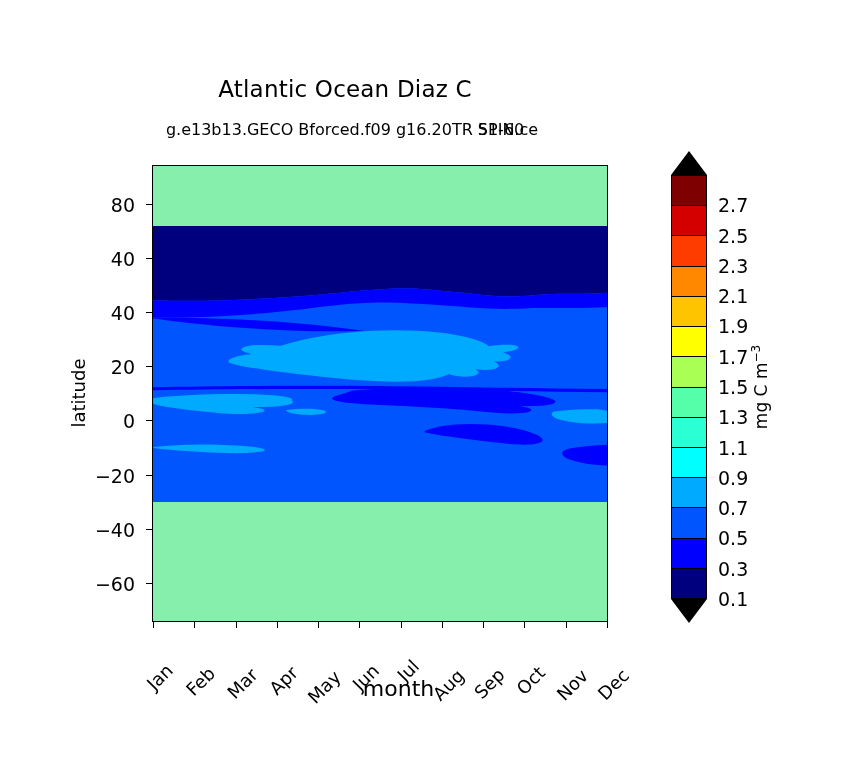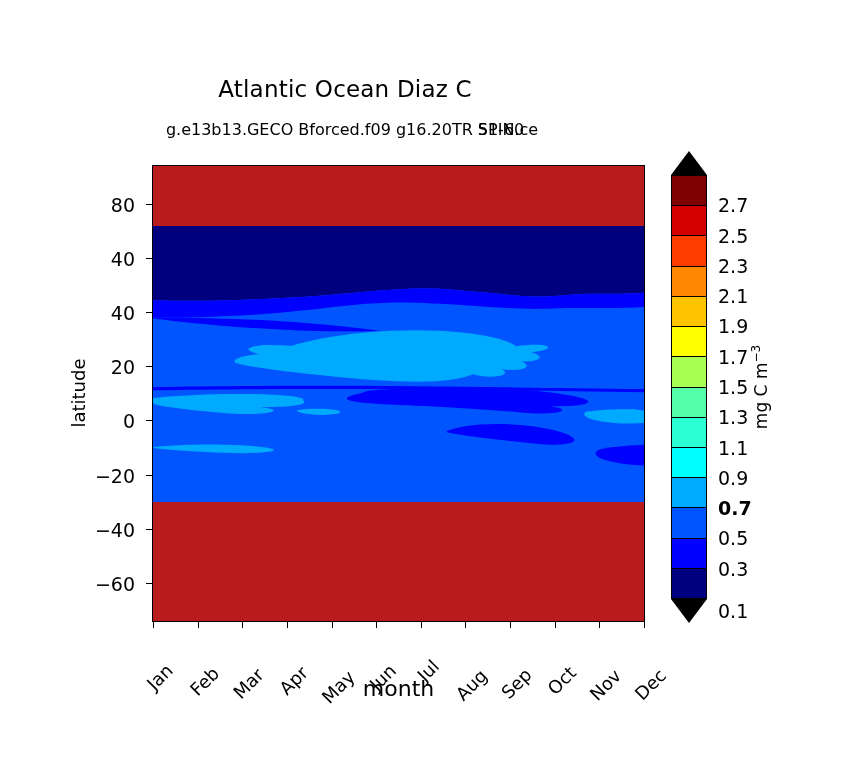--- a/index.html
+++ b/index.html
@@ -11,22 +11,22 @@
   
   #title{position:absolute;left:0;top:76px;width:690px;text-align:center;
          font-size:23px;letter-spacing:.2px;}
   #subtitle{position:absolute;left:7px;top:120px;width:690px;text-align:center;
             font-size:16px;white-space:nowrap;}
   #subtitle-years{position:absolute;left:0;top:120px;width:690px;text-align:center;
             font-size:16px;white-space:nowrap;}
   #subtitle-years span{position:relative;left:156px;}
 
   
-  #axes{position:absolute;left:152px;top:165px;width:493px;height:457px;
-        border:1.3px solid #000;background:#b91c1c;box-sizing:border-box;}
+  #axes{position:absolute;left:152px;top:165px;width:456px;height:457px;
+        border:1.3px solid #000;background:#86efac;box-sizing:border-box;}
   #dataclip{position:absolute;left:0;top:0;width:100%;height:100%;overflow:hidden;}
   #field{position:absolute;left:0;width:100%;}
   #field svg{display:block;width:100%;height:100%;}
 
   
   .ytick{position:absolute;left:-7px;width:7px;height:0;border-top:1.3px solid #000;}
   .ytlabel{position:absolute;right:100%;margin-right:11px;transform:translateY(-50%);
            font-size:19px;white-space:nowrap;}
   .xtick{position:absolute;bottom:-7px;height:7px;width:0;border-left:1.3px solid #000;}
   .xtlabel{position:absolute;top:calc(100% + 12px);font-size:18px;white-space:nowrap;
@@ -231,20 +231,20 @@
   <div class="cblabel" style="top: 55.2857px;">2.7</div>
       <div class="cblabel" style="top: 85.5714px;">2.5</div>
       <div class="cblabel" style="top: 115.857px;">2.3</div>
       <div class="cblabel" style="top: 146.143px;">2.1</div>
       <div class="cblabel" style="top: 176.429px;">1.9</div>
       <div class="cblabel" style="top: 206.714px;">1.7</div>
       <div class="cblabel" style="top: 237px;">1.5</div>
       <div class="cblabel" style="top: 267.286px;">1.3</div>
       <div class="cblabel" style="top: 297.571px;">1.1</div>
       <div class="cblabel" style="top: 327.857px;">0.9</div>
-      <div class="cblabel" style="top: 358.143px; font-weight: bold;">0.7</div>
+      <div class="cblabel" style="top: 358.143px;">0.7</div>
       <div class="cblabel" style="top: 388.429px;">0.5</div>
       <div class="cblabel" style="top: 418.714px;">0.3</div>
-      <div class="cblabel" style="top: 461px;">0.1</div>
+      <div class="cblabel" style="top: 449px;">0.1</div>
     </div>
   <div id="cbtitle"><span>mg C m</span><sup>−3</sup></div>
 
 </div>
 
 </body></html>

